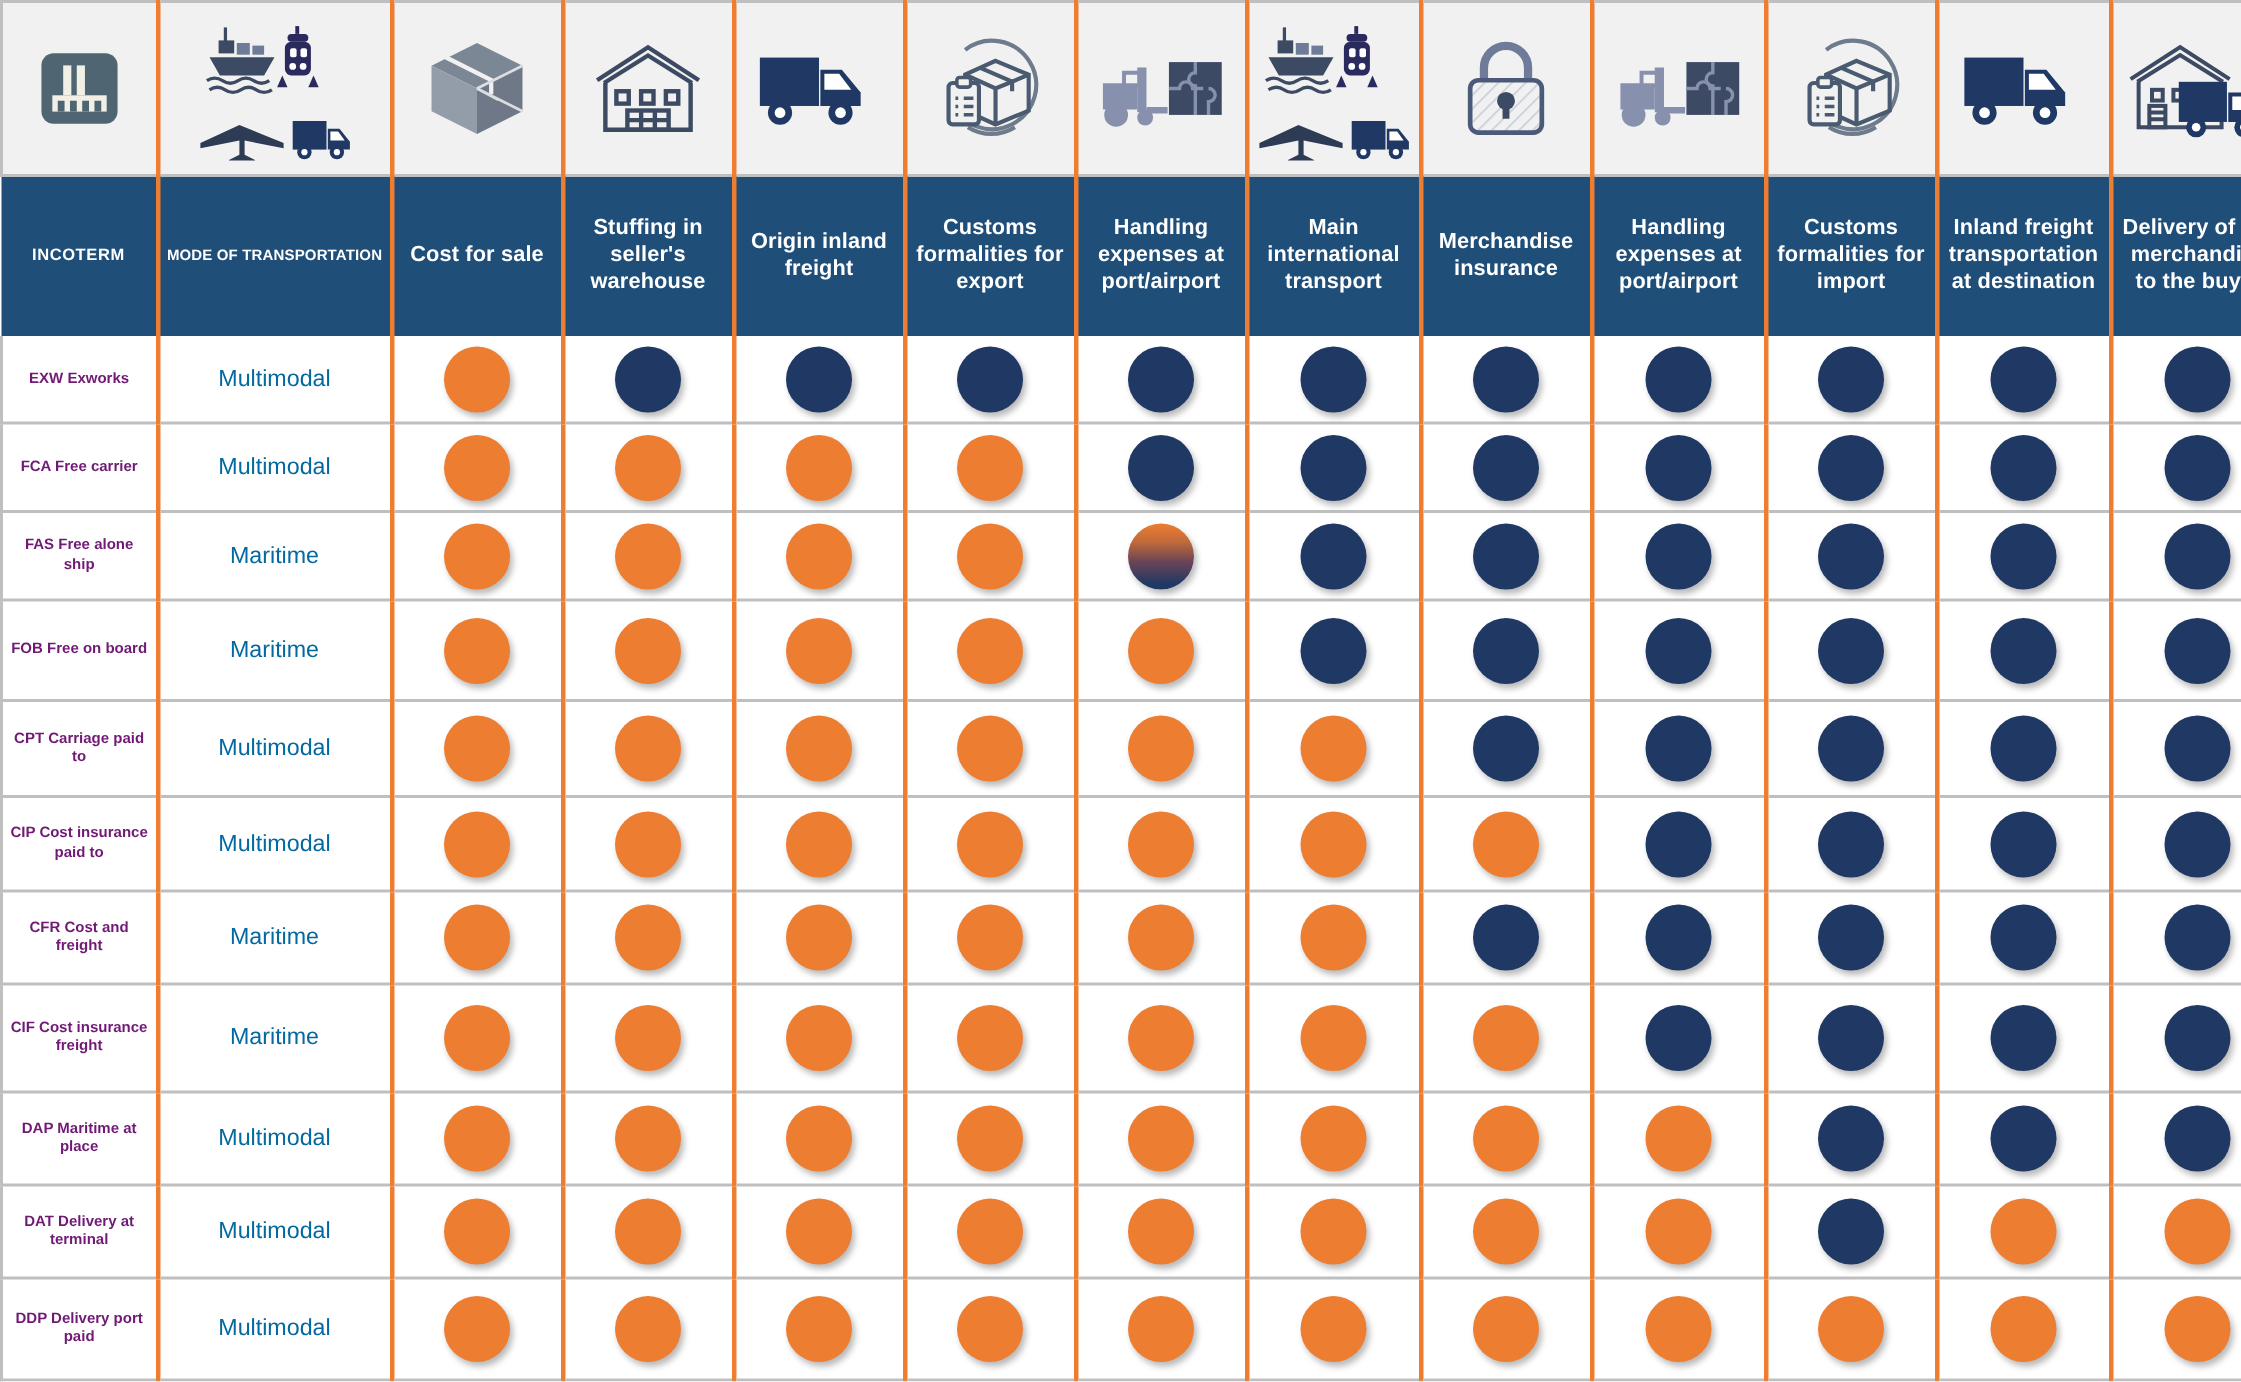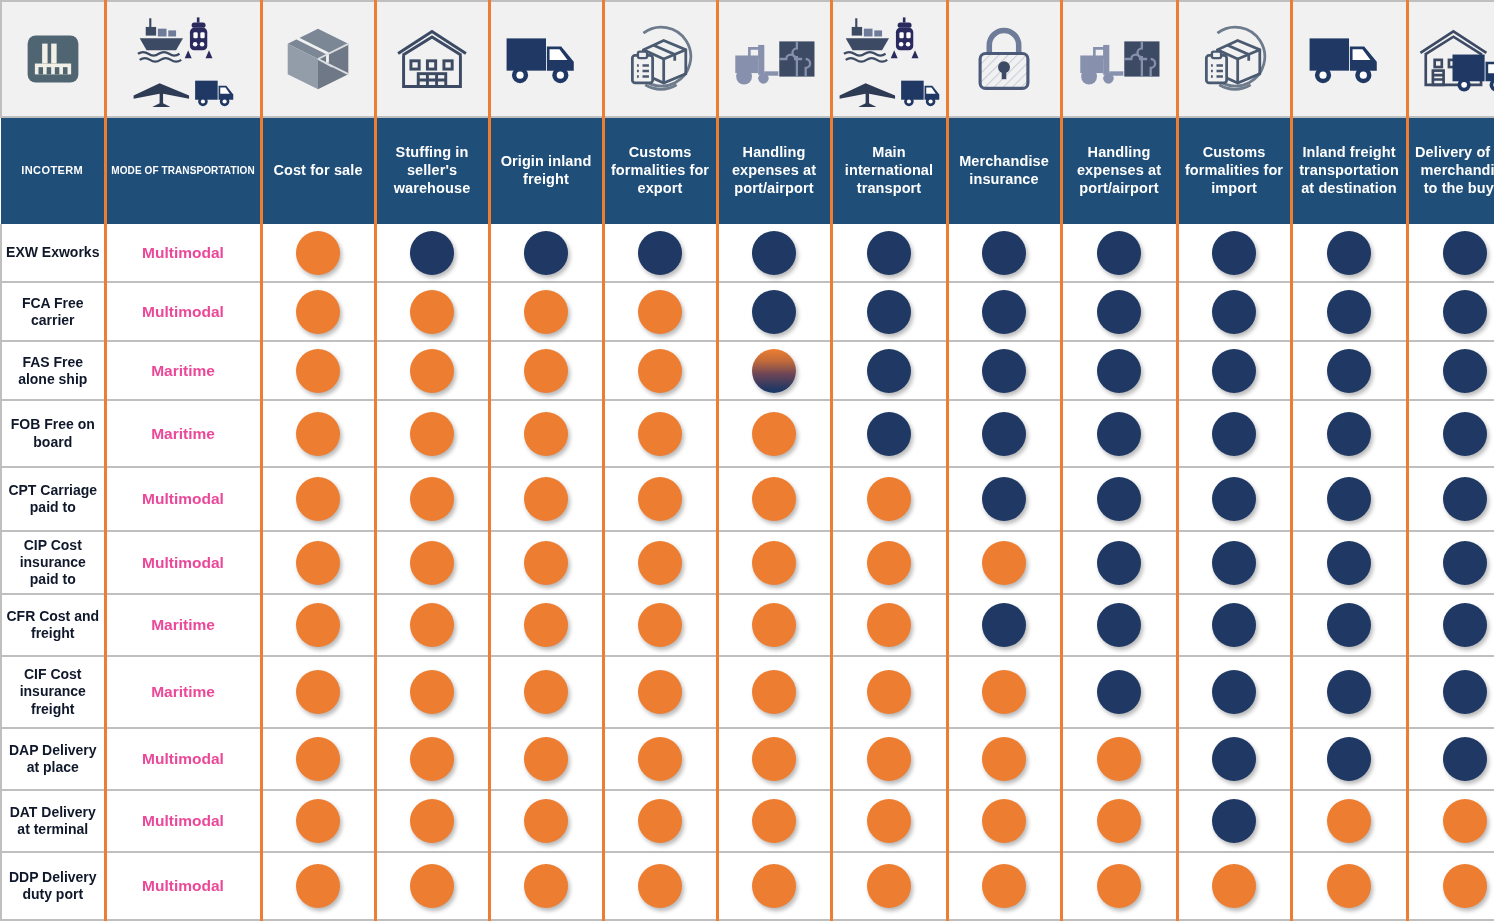--- a/index.html
+++ b/index.html
@@ -69,35 +69,35 @@
     border-right: 3px solid #ED7D31;
     padding: 2px 4px;
     letter-spacing: 0.1px;
   }
   td.head-cell:last-child { border-right: none; }
   td.head-incoterm { font-size: 11px; letter-spacing: 0.4px; }
   td.head-mode { font-size: 10px; }
 
   
   td.term-cell {
-    color: #0f172a;
+    color: #701a75;
     font-weight: bold;
-    font-size: 14px;
+    font-size: 10px;
     line-height: 1.22;
     text-align: center;
     vertical-align: middle;
     border-right: 3px solid #ED7D31;
     border-bottom: 2px solid #bfbfbf;
     border-left: 2px solid #bfbfbf;
     padding: 2px 3px;
   }
 
   td.mode-cell {
-    color: #ec4899;
-    font-weight: bold;
+    color: #0369a1;
+    font-weight: normal;
     font-size: 15.5px;
     text-align: center;
     vertical-align: middle;
     border-right: 3px solid #ED7D31;
     border-bottom: 2px solid #bfbfbf;
     padding: 2px 3px;
   }
 
   td.dot-cell {
     border-right: 3px solid #ED7D31;
@@ -572,21 +572,21 @@
           <td class="dot-cell"><span class="dot seller"></span></td>
           <td class="dot-cell"><span class="dot seller"></span></td>
           <td class="dot-cell"><span class="dot seller"></span></td>
           <td class="dot-cell"><span class="dot seller"></span></td>
           <td class="dot-cell"><span class="dot buyer"></span></td>
           <td class="dot-cell"><span class="dot buyer"></span></td>
           <td class="dot-cell"><span class="dot buyer"></span></td>
           <td class="dot-cell"><span class="dot buyer"></span></td>
         </tr>
         <tr style="height: 61px;">
-          <td class="term-cell">DAP Delivery at place</td>
+          <td class="term-cell">DAP Maritime at place</td>
           <td class="mode-cell">Multimodal</td>
           <td class="dot-cell"><span class="dot seller"></span></td>
           <td class="dot-cell"><span class="dot seller"></span></td>
           <td class="dot-cell"><span class="dot seller"></span></td>
           <td class="dot-cell"><span class="dot seller"></span></td>
           <td class="dot-cell"><span class="dot seller"></span></td>
           <td class="dot-cell"><span class="dot seller"></span></td>
           <td class="dot-cell"><span class="dot seller"></span></td>
           <td class="dot-cell"><span class="dot seller"></span></td>
           <td class="dot-cell"><span class="dot buyer"></span></td>
@@ -602,21 +602,21 @@
           <td class="dot-cell"><span class="dot seller"></span></td>
           <td class="dot-cell"><span class="dot seller"></span></td>
           <td class="dot-cell"><span class="dot seller"></span></td>
           <td class="dot-cell"><span class="dot seller"></span></td>
           <td class="dot-cell"><span class="dot seller"></span></td>
           <td class="dot-cell"><span class="dot buyer"></span></td>
           <td class="dot-cell"><span class="dot seller"></span></td>
           <td class="dot-cell"><span class="dot seller"></span></td>
         </tr>
         <tr style="height: 67px;">
-          <td class="term-cell">DDP Delivery duty port</td>
+          <td class="term-cell">DDP Delivery port paid</td>
           <td class="mode-cell">Multimodal</td>
           <td class="dot-cell"><span class="dot seller"></span></td>
           <td class="dot-cell"><span class="dot seller"></span></td>
           <td class="dot-cell"><span class="dot seller"></span></td>
           <td class="dot-cell"><span class="dot seller"></span></td>
           <td class="dot-cell"><span class="dot seller"></span></td>
           <td class="dot-cell"><span class="dot seller"></span></td>
           <td class="dot-cell"><span class="dot seller"></span></td>
           <td class="dot-cell"><span class="dot seller"></span></td>
           <td class="dot-cell"><span class="dot seller"></span></td>

